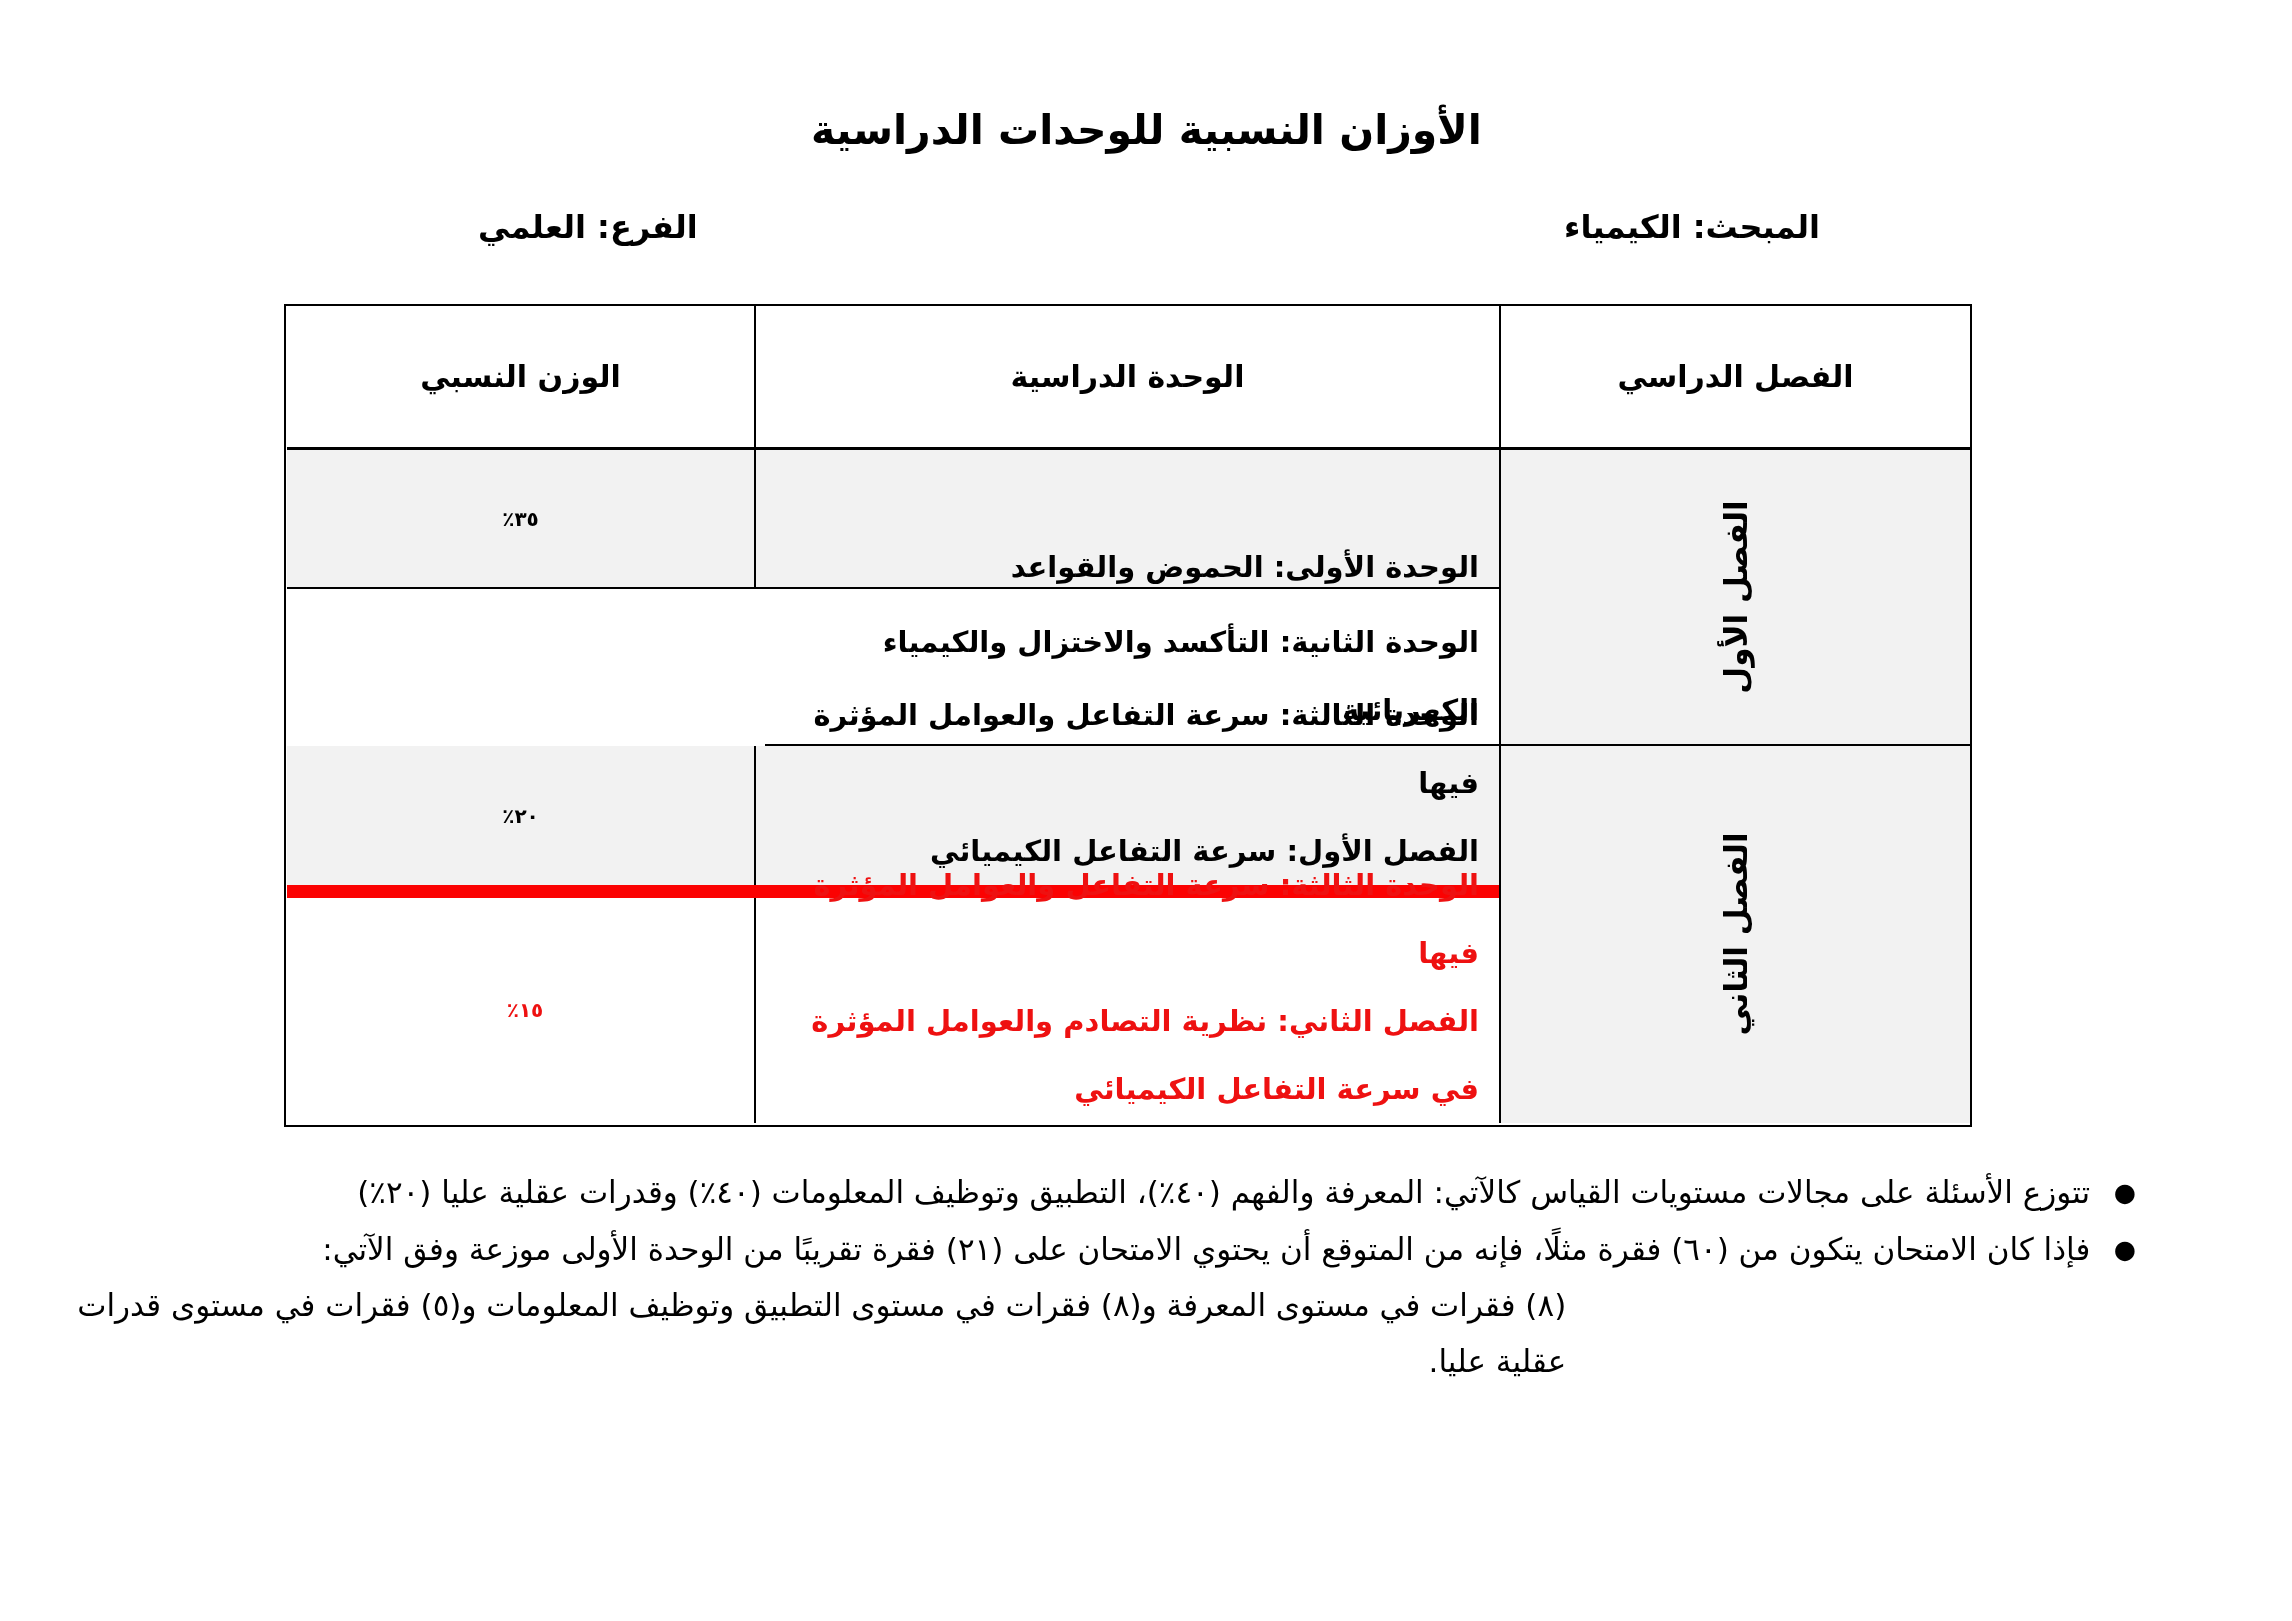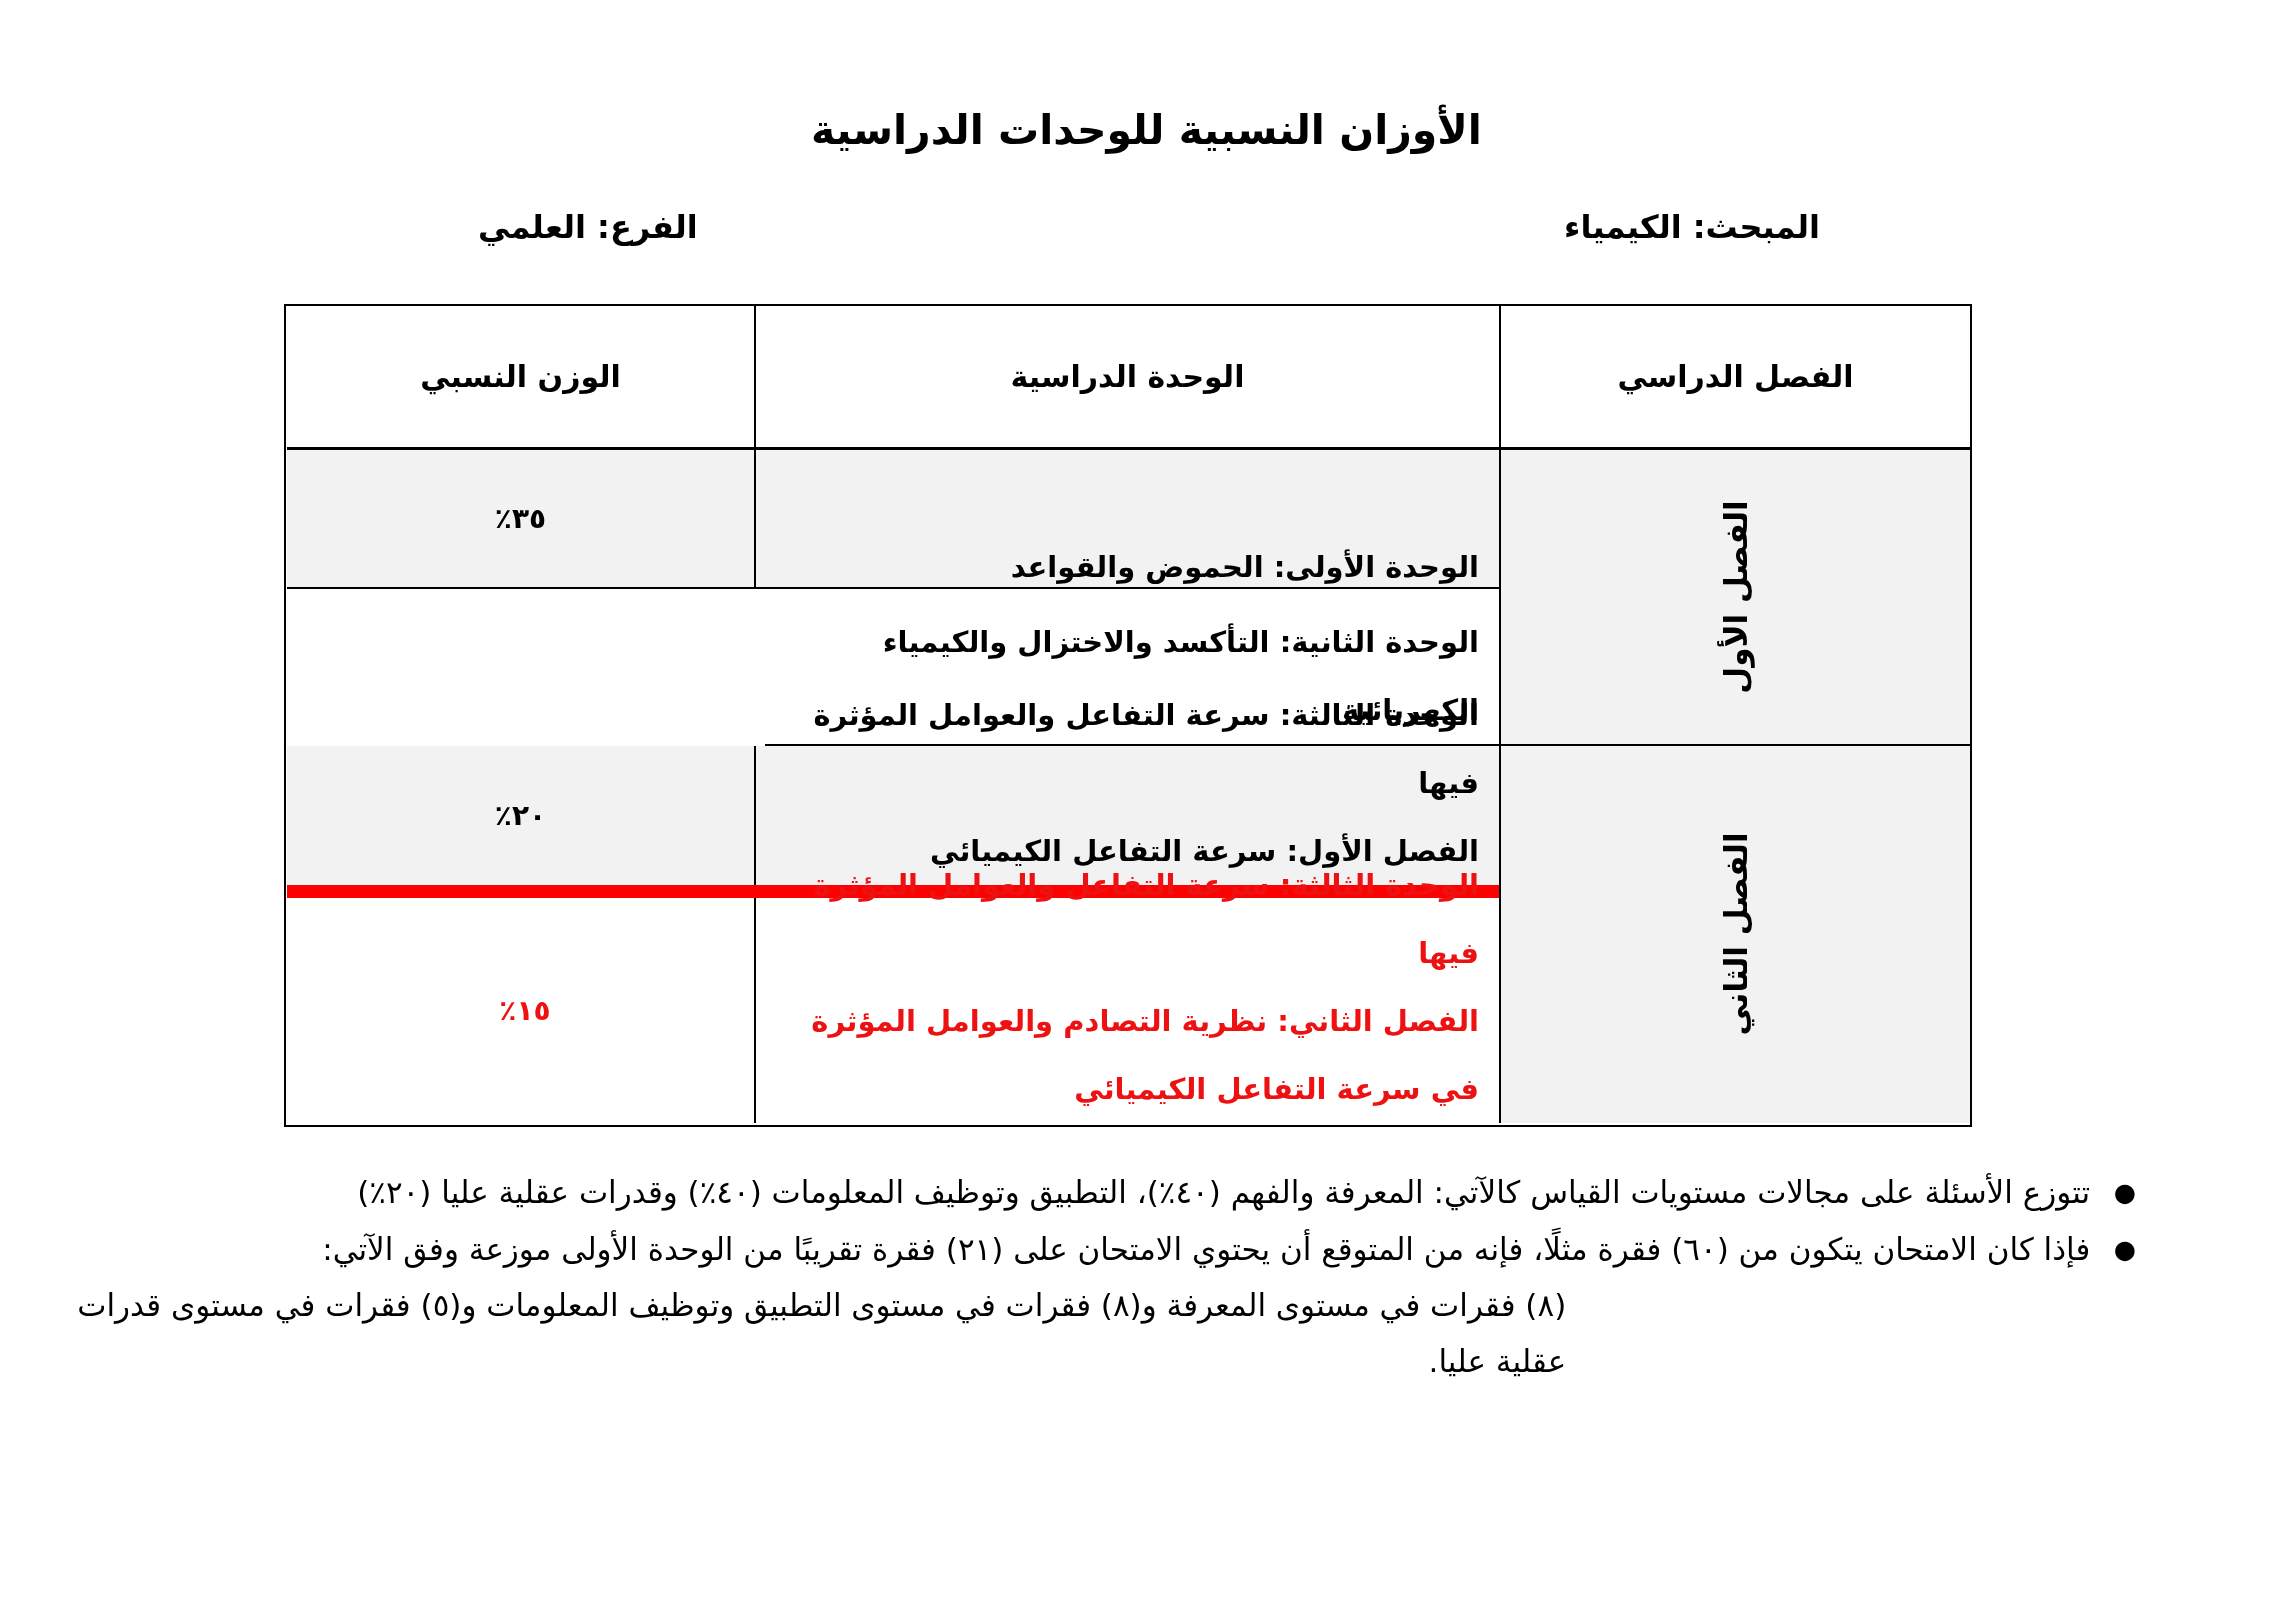--- a/index.html
+++ b/index.html
@@ -48,21 +48,21 @@
   .shade { background:#f2f2f2; }
   .white { background:#ffffff;margin-left:9px; }
 
   .unit-cell {
     flex-direction:column; align-items:flex-start; justify-content:flex-end;
     padding:0 20px;
     font-weight:bold; font-size:29px;
     text-align:right; line-height:68px;
   }
   .unit-cell.single { line-height:1.3; }
-  .weight-cell { justify-content:center; font-weight:bold; font-size:28px; direction:rtl; }
+  .weight-cell { justify-content:center; font-weight:bold; font-size:20px; direction:rtl; }
 
   .bb { border-bottom:2.9px solid #000; }
 
   .sem-cell { justify-content:center; }
   .sem-inner {
     transform:rotate(-90deg);
     white-space:nowrap;
     font-weight:bold; font-size:31px;
   }
 

